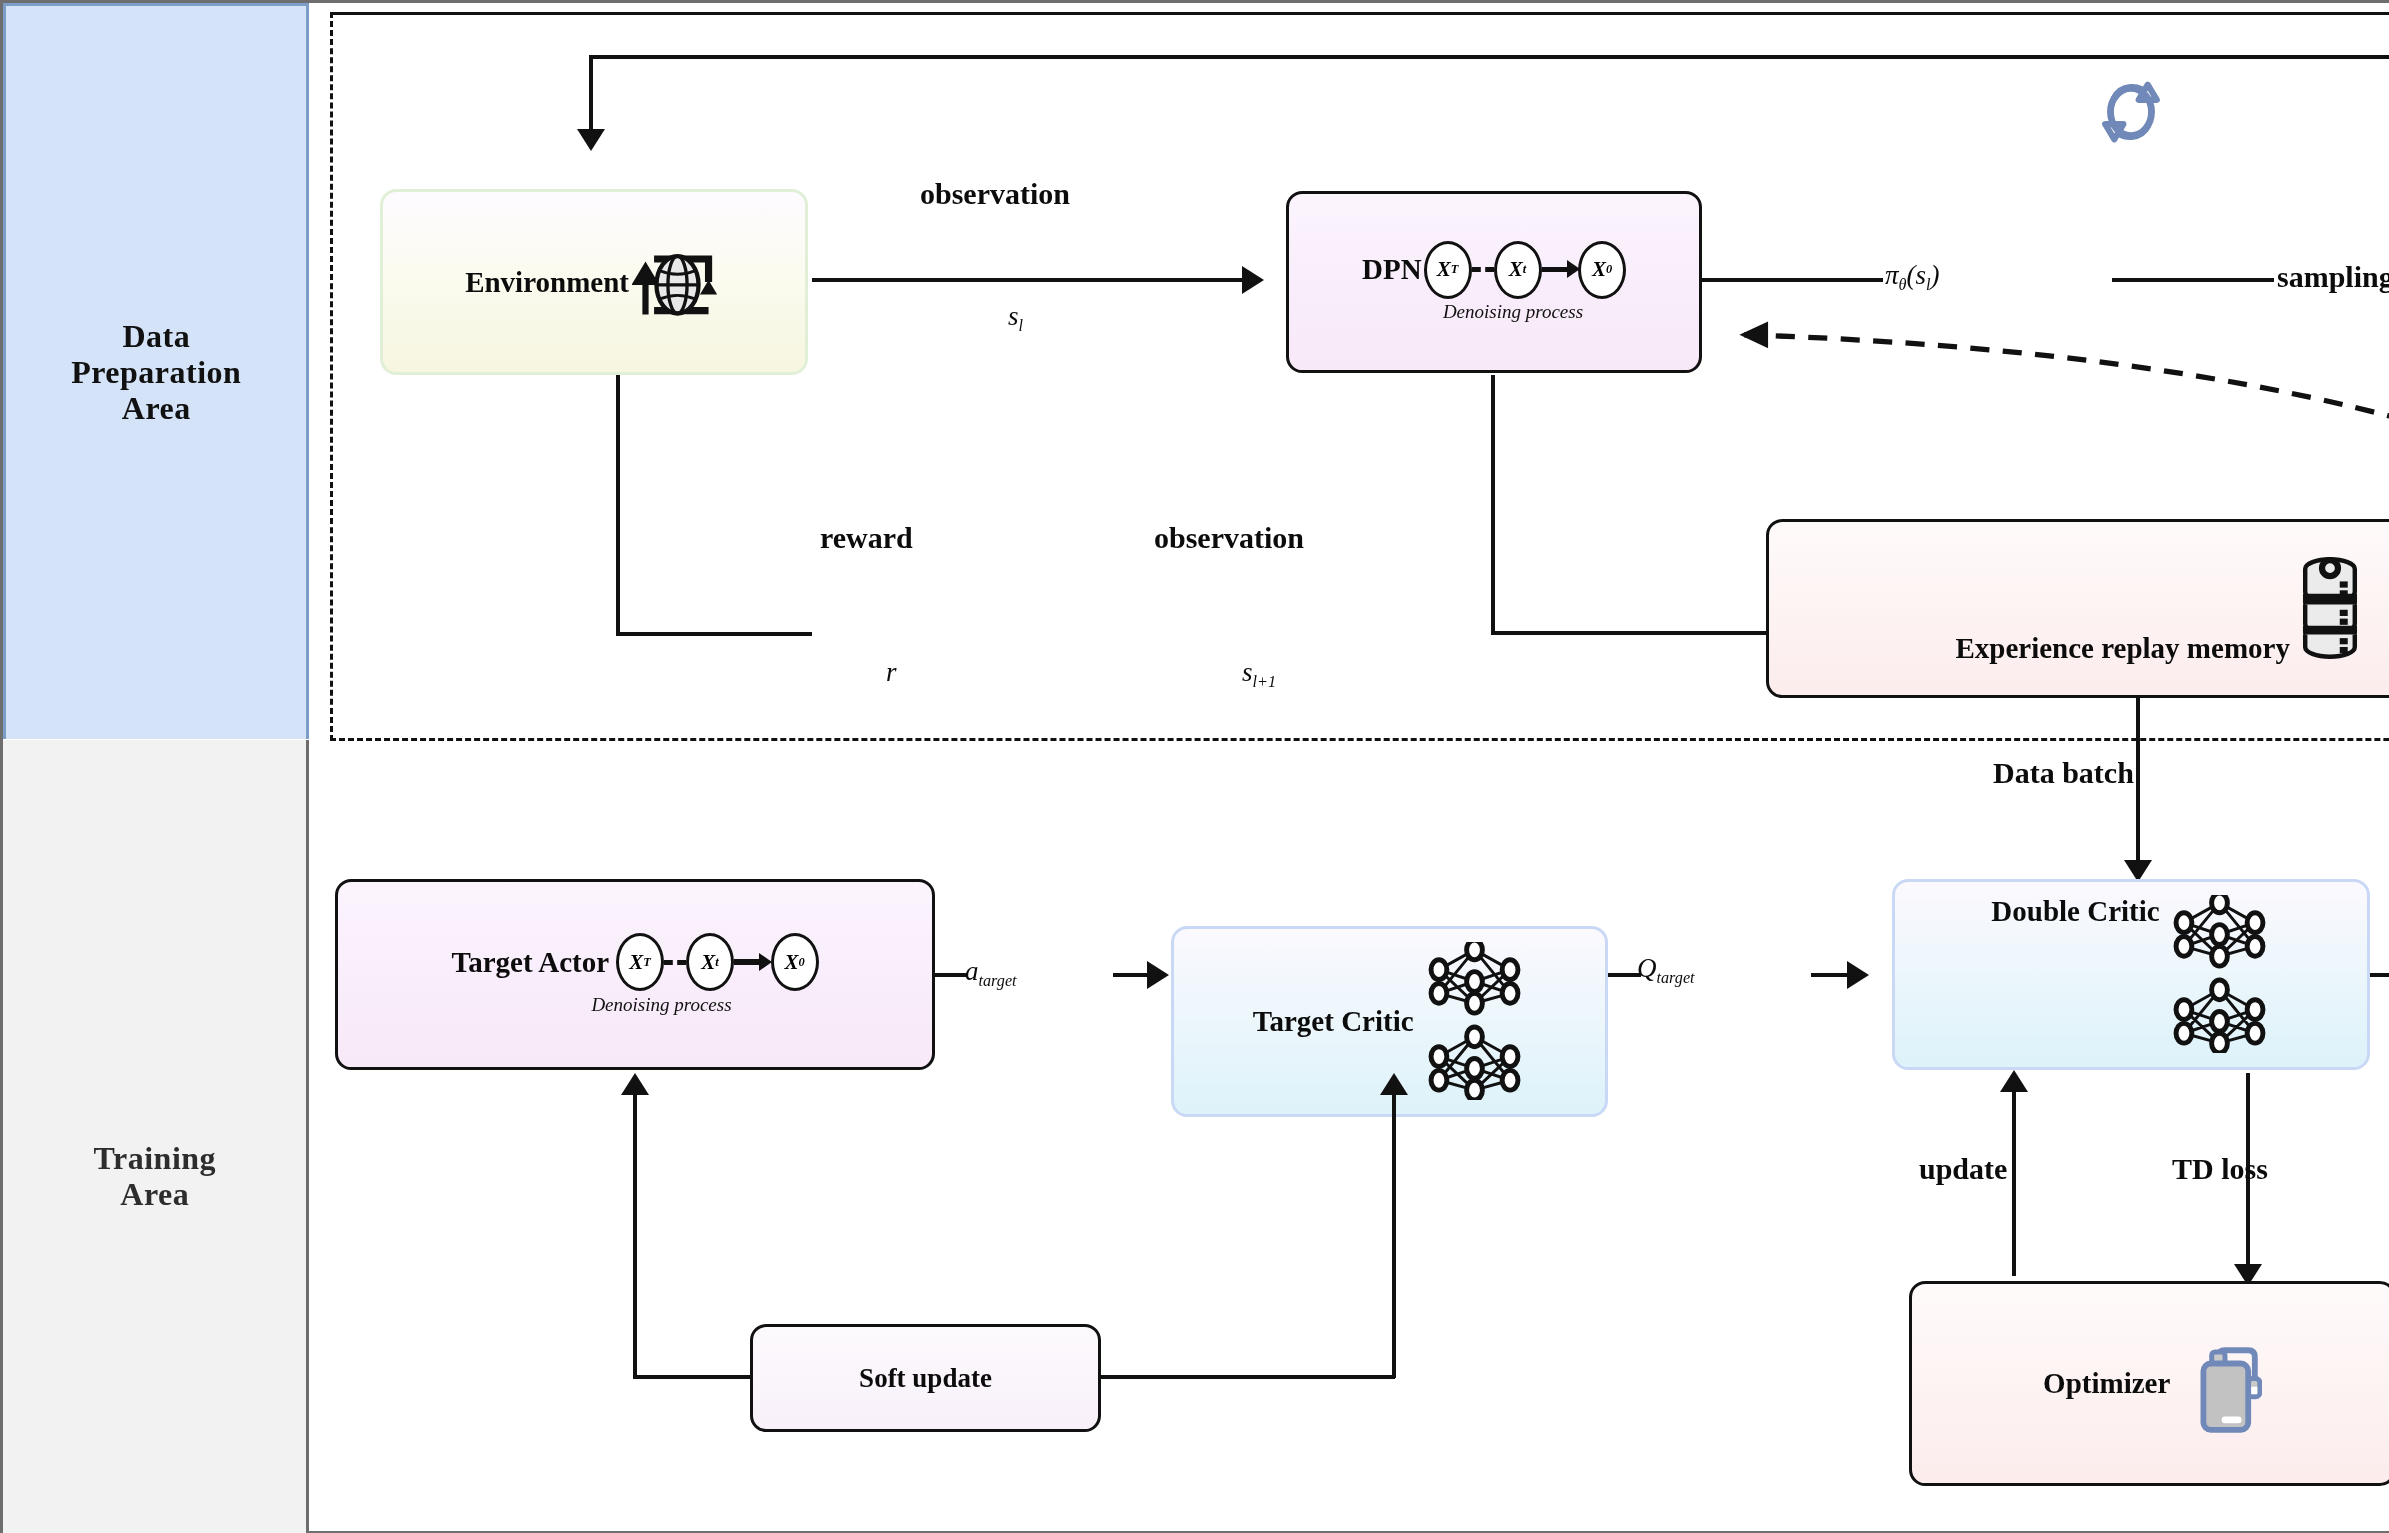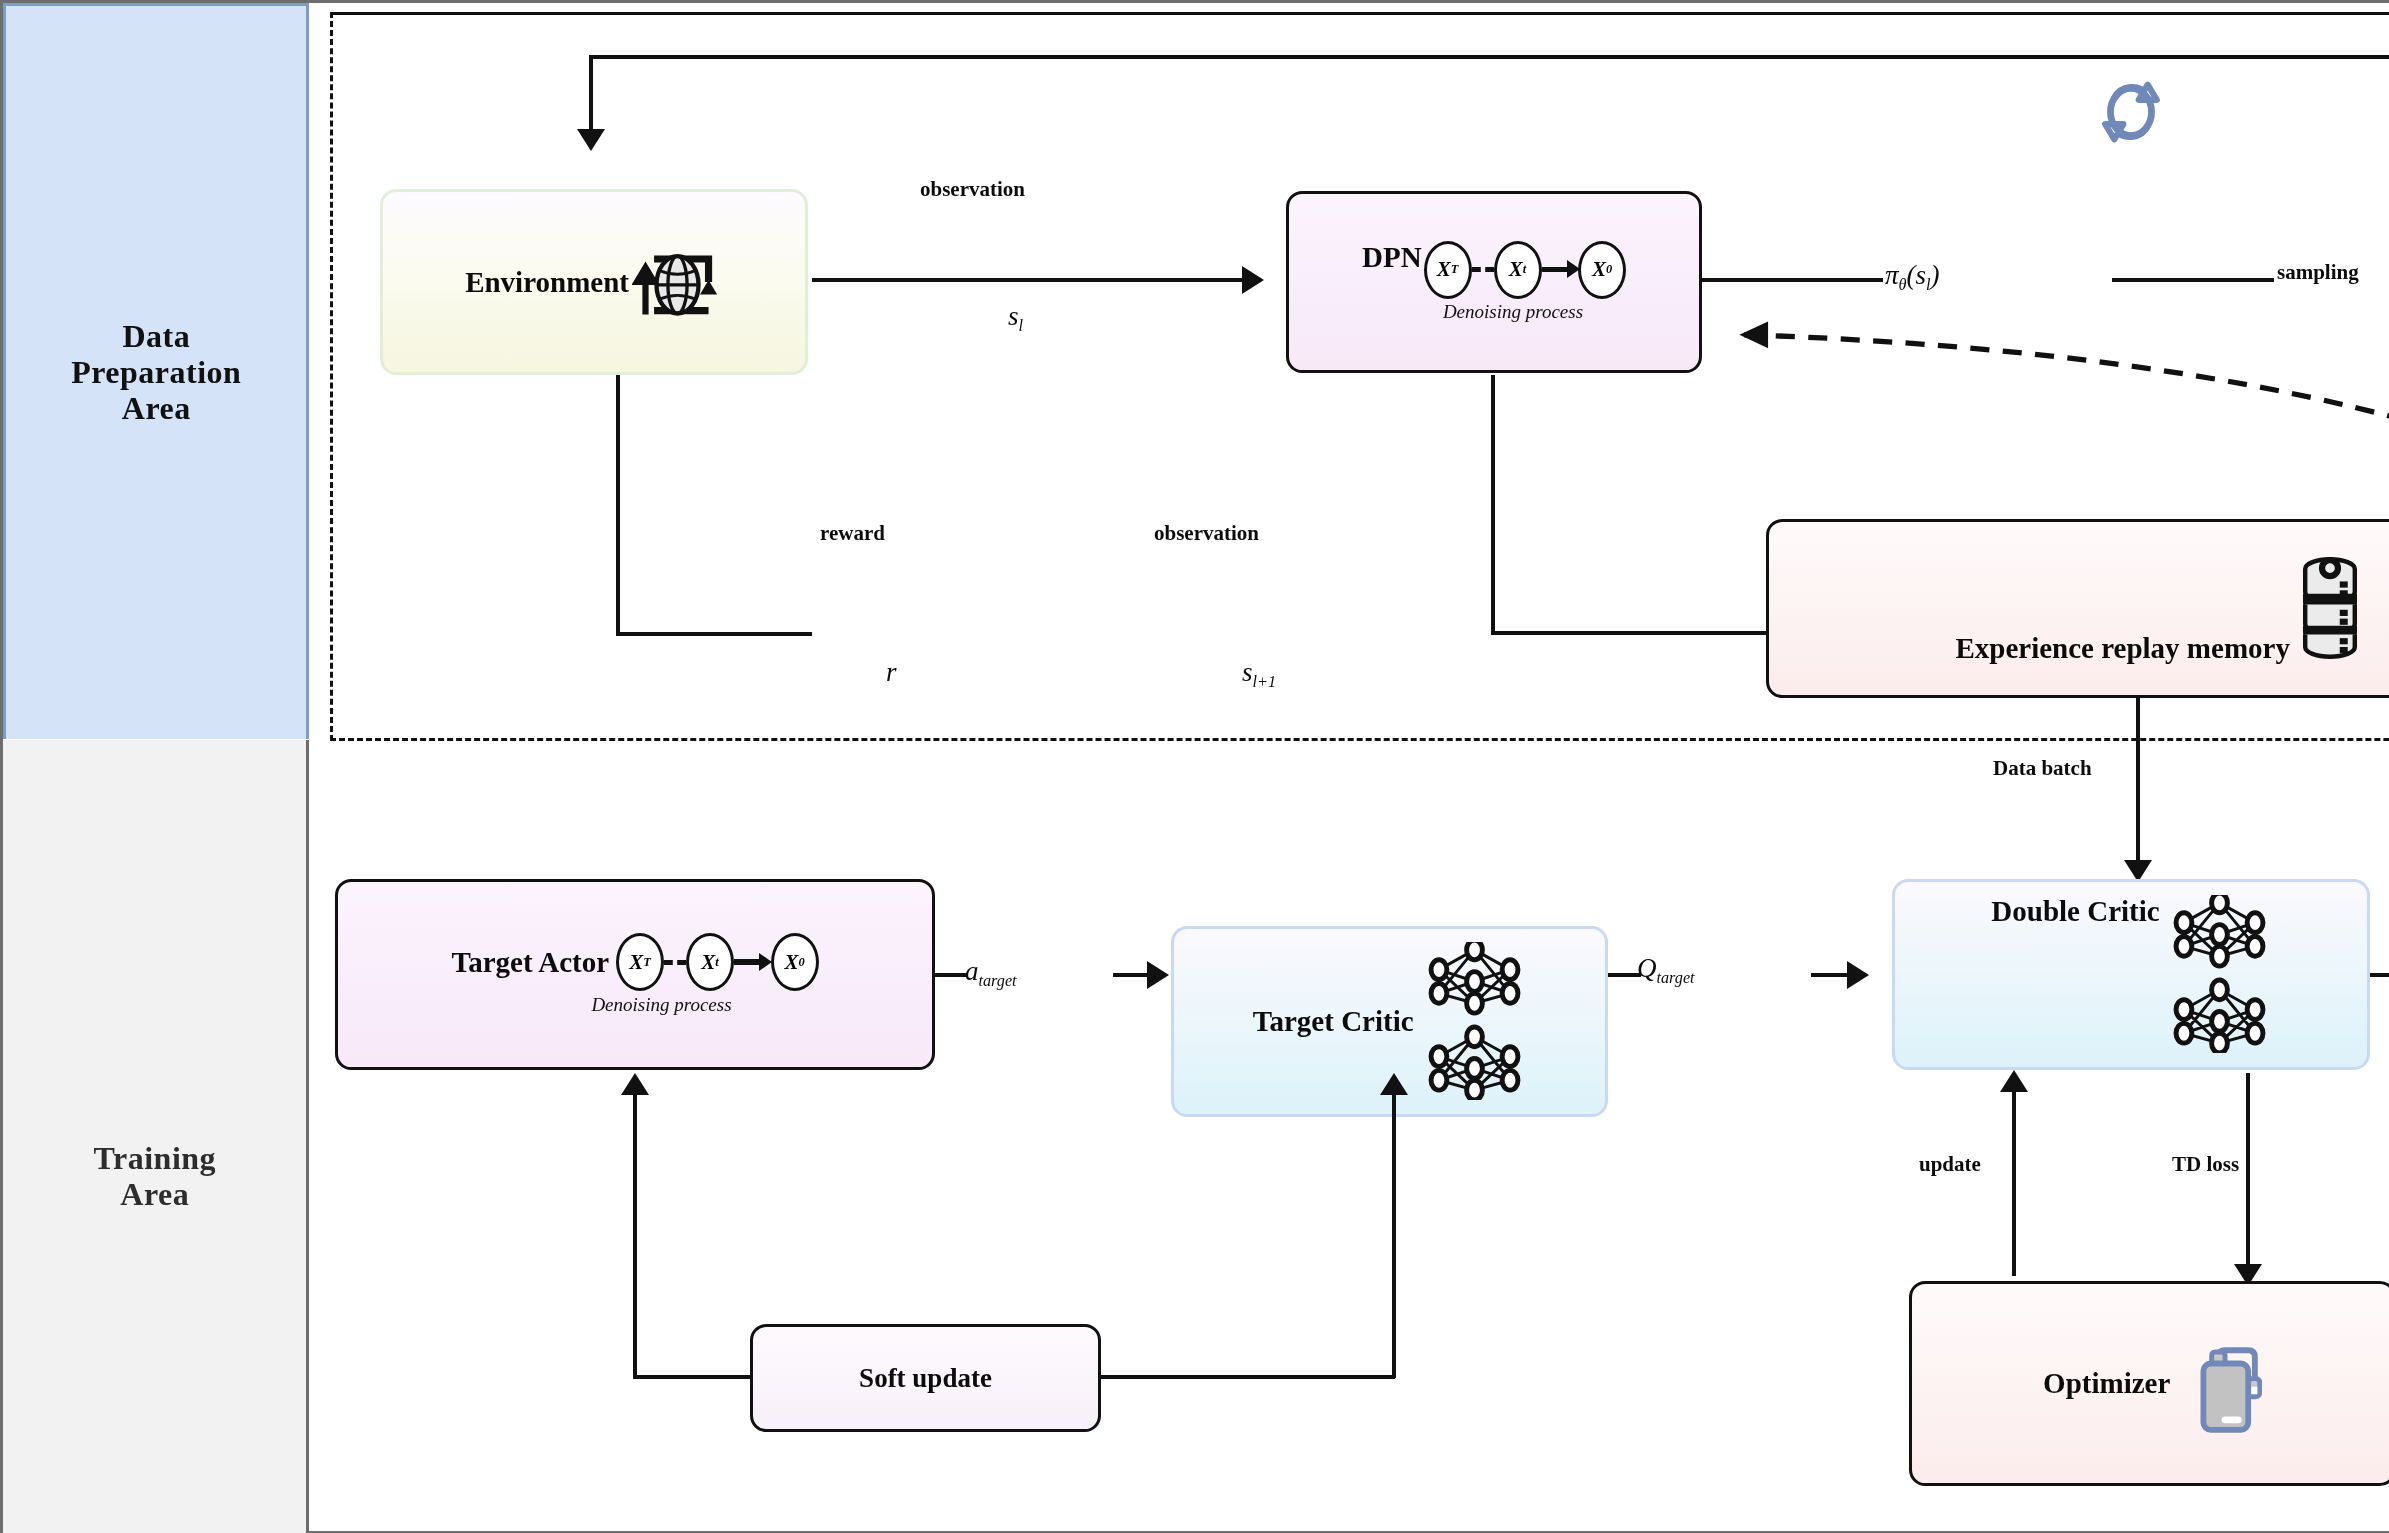--- a/index.html
+++ b/index.html
@@ -42,21 +42,21 @@
   
   .ln{position:absolute;background:#111;}
   .hline{height:4.3px;}
   .vline{width:4.3px;}
   .arrow-r{position:absolute;width:0;height:0;border-left:22px solid #111;border-top:14.3px solid transparent;border-bottom:14.3px solid transparent;}
   .arrow-d{position:absolute;width:0;height:0;border-top:22px solid #111;border-left:14.3px solid transparent;border-right:14.3px solid transparent;}
   .arrow-u{position:absolute;width:0;height:0;border-bottom:22px solid #111;border-left:14.3px solid transparent;border-right:14.3px solid transparent;}
 
   
   .lab{position:absolute;white-space:nowrap;color:#0c0c0c;}
-  .lab-b{font-weight:bold;font-size:21px;}
+  .lab-b{font-weight:bold;font-size:30px;}
   .lab-m{font-style:italic;font-size:27px;}
   .lab-m sub{font-size:16.2px;font-style:italic;}
 
   
   .ico{display:inline-block;vertical-align:middle;}
 </style>
 </head>
 <body>
 
 <div id="root">
@@ -107,21 +107,21 @@
   <div class="lab lab-b" style="left:920px;top:177px;">observation</div>
   <div class="lab lab-m" style="left:1008px;top:301px;">
     <span>s</span><sub>l</sub>
   </div>
 
   <div class="ln hline" style="left:812px;top:278px;width:435px;"></div>
   <div class="arrow-r" style="left:1242px;top:266px;"></div>
 
   <div class="node box-purple" style="left:1286px;top:191px;width:416px;height:182px;">
     <div style="display:flex;flex-direction:column;align-items:center;">
-      <div style="display:flex;">
+      <div style="display:flex;align-items:center;">
         <span class="nlabel" style="margin-right:1.9px;">DPN</span>
         <span class="chain">
           <span class="bubble">
               <i>X</i>
               <sub>T</sub>
             </span>
           <span class="lnk-dash"></span>
           <span class="bubble">
               <i>X</i>
               <sub>t</sub>

